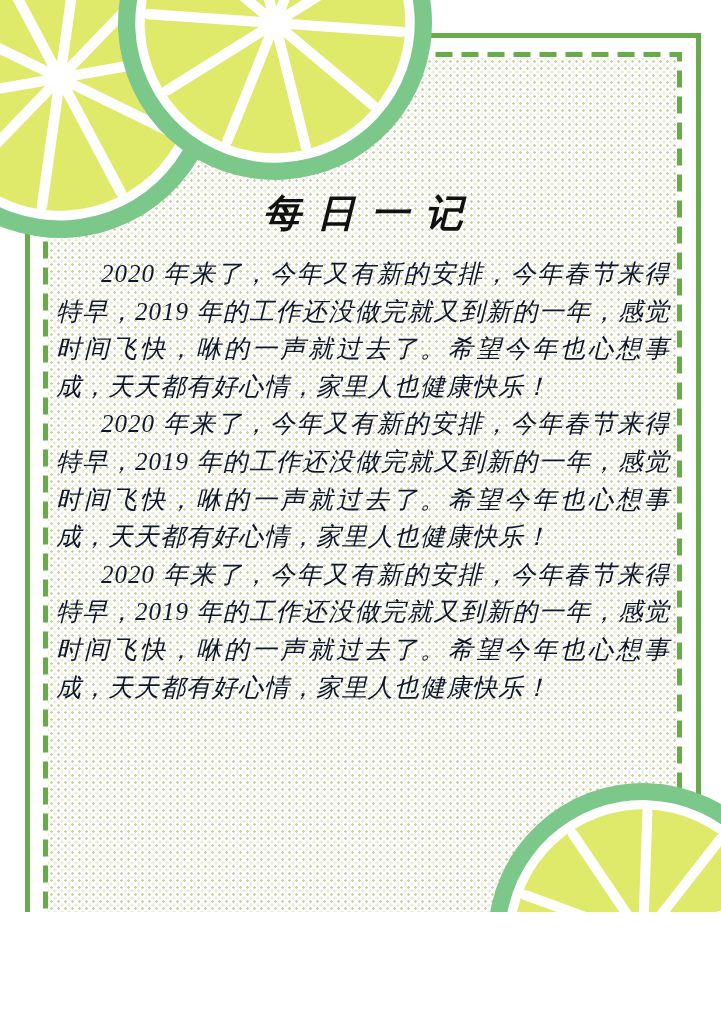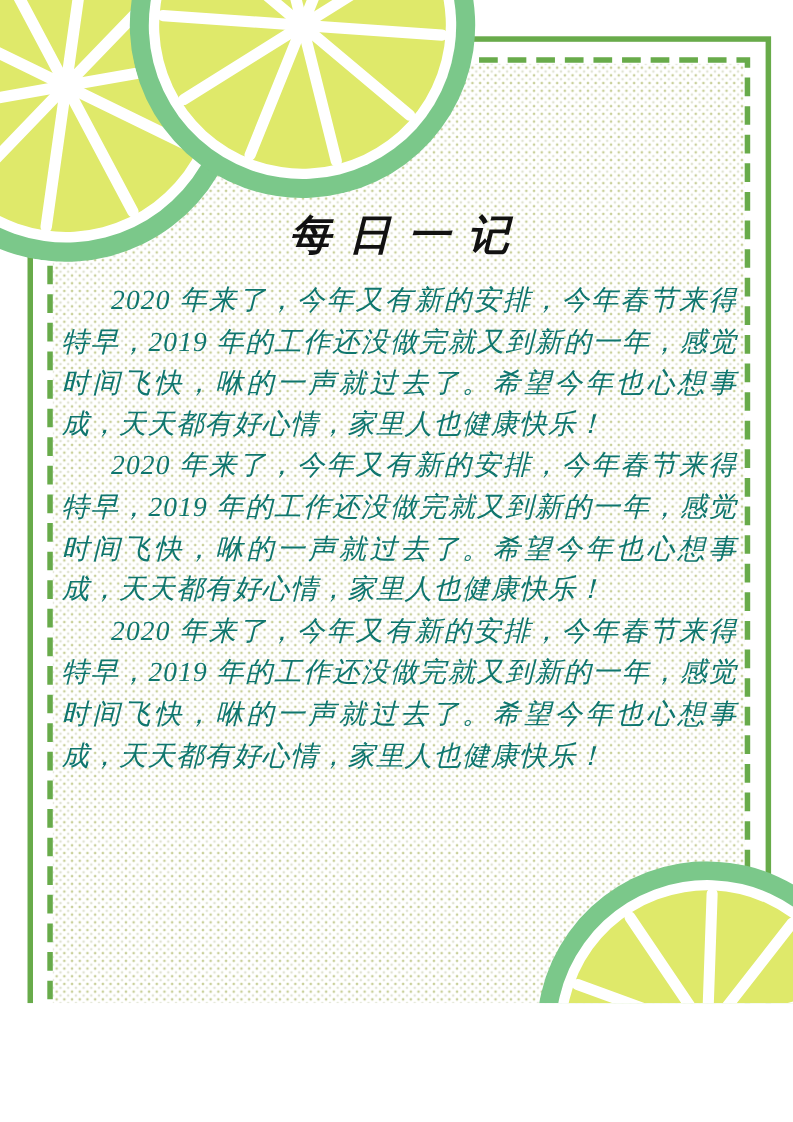--- a/index.html
+++ b/index.html
@@ -40,21 +40,21 @@
     color: #111111;
   }
   .para {
     margin: 0;
     font-size: 25px;
     line-height: 37.6px;
     font-style: italic;
     letter-spacing: 1px;
     text-align: justify;
     text-indent: 1.8em;
-    color: #0f766e;
+    color: #0f172a;
   }
   .lime { position: absolute; }
   .lime-a { left: -100px; top: -82px;  width: 320px; height: 320px; transform: rotate(8deg); }
   .lime-b { left: 118px;  top: -134px; width: 314px; height: 314px; transform: rotate(-14deg); }
   .lime-c { left: 488px;  top: 783px;  width: 310px; height: 310px; transform: rotate(2deg); }
 </style>
 </head>
 <body>
 
 <div class="page">

